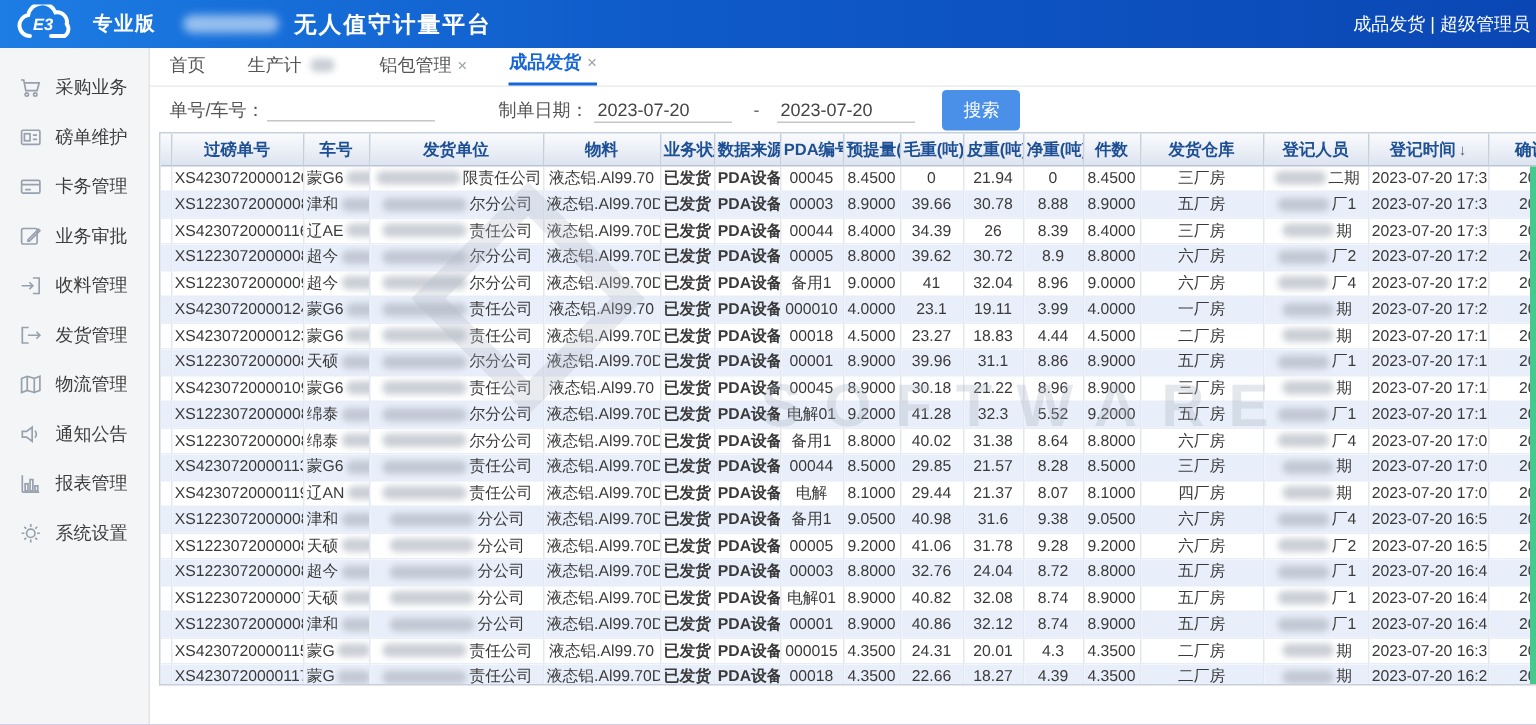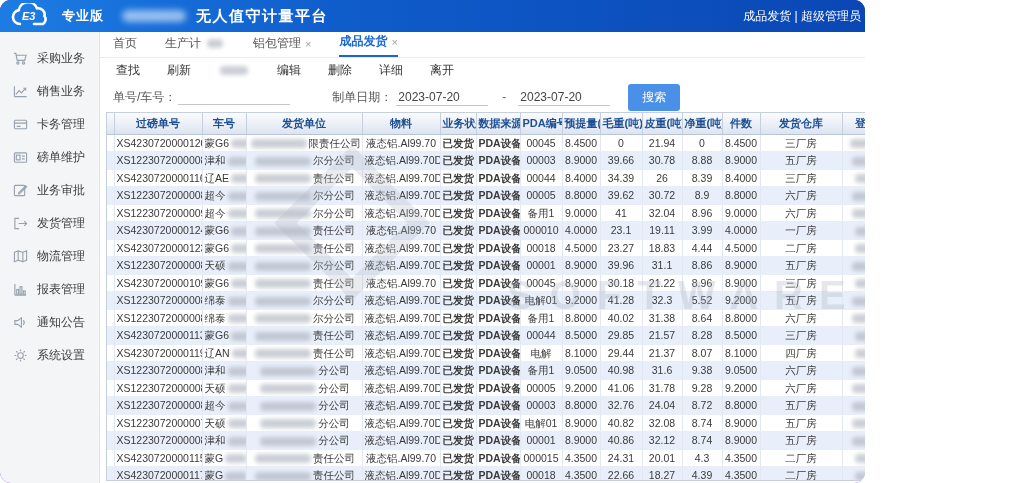--- a/index.html
+++ b/index.html
@@ -1,18 +1,18 @@
 <!DOCTYPE html>
 <html><head>
 <meta charset="utf-8">
 <style>
   * { margin:0; padding:0; box-sizing:border-box; }
   html,body { background:#fff; }
   body { font-family:"Liberation Sans","DejaVu Sans",sans-serif; }
-  .page { position:relative; width:865px; height:483px; overflow:hidden; background:#4c1d95;border-radius:11px; }
+  .page { position:relative; width:1024px; height:483px; overflow:hidden; background:#4c1d95; }
 
   
   .topbar { position:relative; height:32px; display:flex; align-items:center;
             background:linear-gradient(90deg,#1d7de4 0%,#0f5ccb 40%,#0a47b4 100%); }
   .brand { display:flex; align-items:center; gap:8px; padding-left:8px; width:122px; flex:0 0 auto; }
   .edition { color:#fff; font-size:13px; font-weight:bold; letter-spacing:1px; }
   .blur-w { display:inline-block; width:64px; height:12px; border-radius:6px;
             background:rgba(255,255,255,.55); filter:blur(3px); }
   .app-title { color:#fff; font-size:15px; font-weight:bold; letter-spacing:1.5px; margin-left:10px; }
   .user-area { margin-left:auto; padding-right:4px; color:#fff; font-size:12px; white-space:nowrap; }
@@ -98,77 +98,76 @@
       <div class="side-item">
         <svg width="15" height="15" viewBox="0 0 16 16" fill="none" stroke="#97a1ad" stroke-width="1.2">
             <path d="M1 2.5h2l1.5 7.5h8L14 4.5H4"></path>
             <circle cx="5.2" cy="12.8" r="1.2"></circle>
             <circle cx="11.2" cy="12.8" r="1.2"></circle>
           </svg>
         <span class="side-label">采购业务</span>
       </div>
       <div class="side-item">
         <svg width="15" height="15" viewBox="0 0 16 16" fill="none" stroke="#97a1ad" stroke-width="1.2">
-            <path d="M1.5 13.5v-11M1.5 13.5h13"></path>
-            <path d="M3 11l3.5-4 2.5 2.5 4.5-5"></path>
-            <path d="M11 4.5h2.5V7"></path>
-          </svg>
-        <span class="side-label">销售业务</span>
-      </div>
-      <div class="side-item">
-        <svg width="15" height="15" viewBox="0 0 16 16" fill="none" stroke="#97a1ad" stroke-width="1.2">
-            <rect x="1.5" y="3.5" width="13" height="9" rx="1"></rect>
-            <path d="M1.5 6.5h13M4 10h4"></path>
-          </svg>
-        <span class="side-label">卡务管理</span>
-      </div>
-      <div class="side-item">
-        <svg width="15" height="15" viewBox="0 0 16 16" fill="none" stroke="#97a1ad" stroke-width="1.2">
             <rect x="1.5" y="3" width="13" height="10" rx="1"></rect>
             <rect x="3.5" y="5.5" width="4" height="5"></rect>
             <path d="M9.5 6.5h3M9.5 9.5h3"></path>
           </svg>
         <span class="side-label">磅单维护</span>
       </div>
       <div class="side-item">
         <svg width="15" height="15" viewBox="0 0 16 16" fill="none" stroke="#97a1ad" stroke-width="1.2">
+            <rect x="1.5" y="3.5" width="13" height="9" rx="1"></rect>
+            <path d="M1.5 6.5h13M4 10h4"></path>
+          </svg>
+        <span class="side-label">卡务管理</span>
+      </div>
+      <div class="side-item">
+        <svg width="15" height="15" viewBox="0 0 16 16" fill="none" stroke="#97a1ad" stroke-width="1.2">
             <rect x="1.5" y="2.5" width="11" height="11" rx="1"></rect>
             <path d="M6 10.5l7.5-7.5 1 1-7.5 7.5H6z"></path>
           </svg>
         <span class="side-label">业务审批</span>
       </div>
       <div class="side-item">
         <svg width="15" height="15" viewBox="0 0 16 16" fill="none" stroke="#97a1ad" stroke-width="1.2">
+            <path d="M9.5 2.5H14v11H9.5"></path>
+            <path d="M1.5 8h8M7 5.5L9.5 8 7 10.5"></path>
+          </svg>
+        <span class="side-label">收料管理</span>
+      </div>
+      <div class="side-item">
+        <svg width="15" height="15" viewBox="0 0 16 16" fill="none" stroke="#97a1ad" stroke-width="1.2">
             <path d="M6.5 2.5H2v11h4.5"></path>
             <path d="M6 8h8.5M12 5.5L14.5 8 12 10.5"></path>
           </svg>
         <span class="side-label">发货管理</span>
       </div>
       <div class="side-item">
         <svg width="15" height="15" viewBox="0 0 16 16" fill="none" stroke="#97a1ad" stroke-width="1.2">
             <path d="M1.5 3.5l4-1.5 5 1.5 4-1.5v10l-4 1.5-5-1.5-4 1.5z"></path>
             <path d="M5.5 2v10.5M10.5 3.5V14"></path>
           </svg>
         <span class="side-label">物流管理</span>
+      </div>
+      <div class="side-item">
+        <svg width="15" height="15" viewBox="0 0 16 16" fill="none" stroke="#97a1ad" stroke-width="1.2">
+            <path d="M2 6v4h3l4 3V3L5 6z"></path>
+            <path d="M11 5.5a4 4 0 0 1 0 5"></path>
+          </svg>
+        <span class="side-label">通知公告</span>
       </div>
       <div class="side-item">
         <svg width="15" height="15" viewBox="0 0 16 16" fill="none" stroke="#97a1ad" stroke-width="1.2">
             <path d="M2 14h12M2 14V2"></path>
             <rect x="4" y="8" width="2" height="5"></rect>
             <rect x="7.5" y="5" width="2" height="8"></rect>
             <rect x="11" y="9.5" width="2" height="3.5"></rect>
           </svg>
         <span class="side-label">报表管理</span>
-      </div>
-      <div class="side-item">
-        <svg width="15" height="15" viewBox="0 0 16 16" fill="none" stroke="#97a1ad" stroke-width="1.2">
-            <path d="M2 6v4h3l4 3V3L5 6z"></path>
-            <path d="M11 5.5a4 4 0 0 1 0 5"></path>
-          </svg>
-        <span class="side-label">通知公告</span>
       </div>
       <div class="side-item">
         <svg width="15" height="15" viewBox="0 0 16 16" fill="none" stroke="#97a1ad" stroke-width="1.2">
             <circle cx="8" cy="8" r="3"></circle>
             <path d="M8 1.5v2M8 12.5v2M1.5 8h2M12.5 8h2M3.4 3.4l1.4 1.4M11.2 11.2l1.4 1.4M12.6 3.4l-1.4 1.4M4.8 11.2l-1.4 1.4"></path>
           </svg>
         <span class="side-label">系统设置</span>
       </div>
     </div>
 
@@ -185,31 +184,20 @@
         <div class="tab">
           <span>铝包管理</span>
             <span class="tab-close">×</span>
         </div>
         <div class="tab active">
           <span>成品发货</span>
             <span class="tab-close">×</span>
         </div>
       </div>
 
-      <div class="toolbar">
-        <span class="tool-item">查找</span>
-        <span class="tool-item">刷新</span>
-        <span class="tool-item">
-            <span class="blur-b bw-tool"></span>
-          </span>
-        <span class="tool-item">编辑</span>
-        <span class="tool-item">删除</span>
-        <span class="tool-item">详细</span>
-        <span class="tool-item">离开</span>
-      </div>
 
       <div class="filterbar">
         <span>单号/车号：</span>
         <input class="underline-input" type="text" value="" style="">
         <span class="date-label">制单日期：</span>
         <span class="date-val">2023-07-20</span>
         <span class="date-sep">-</span>
         <span class="date-val">2023-07-20</span>
         <button class="search-btn">搜索</button>
       </div>

